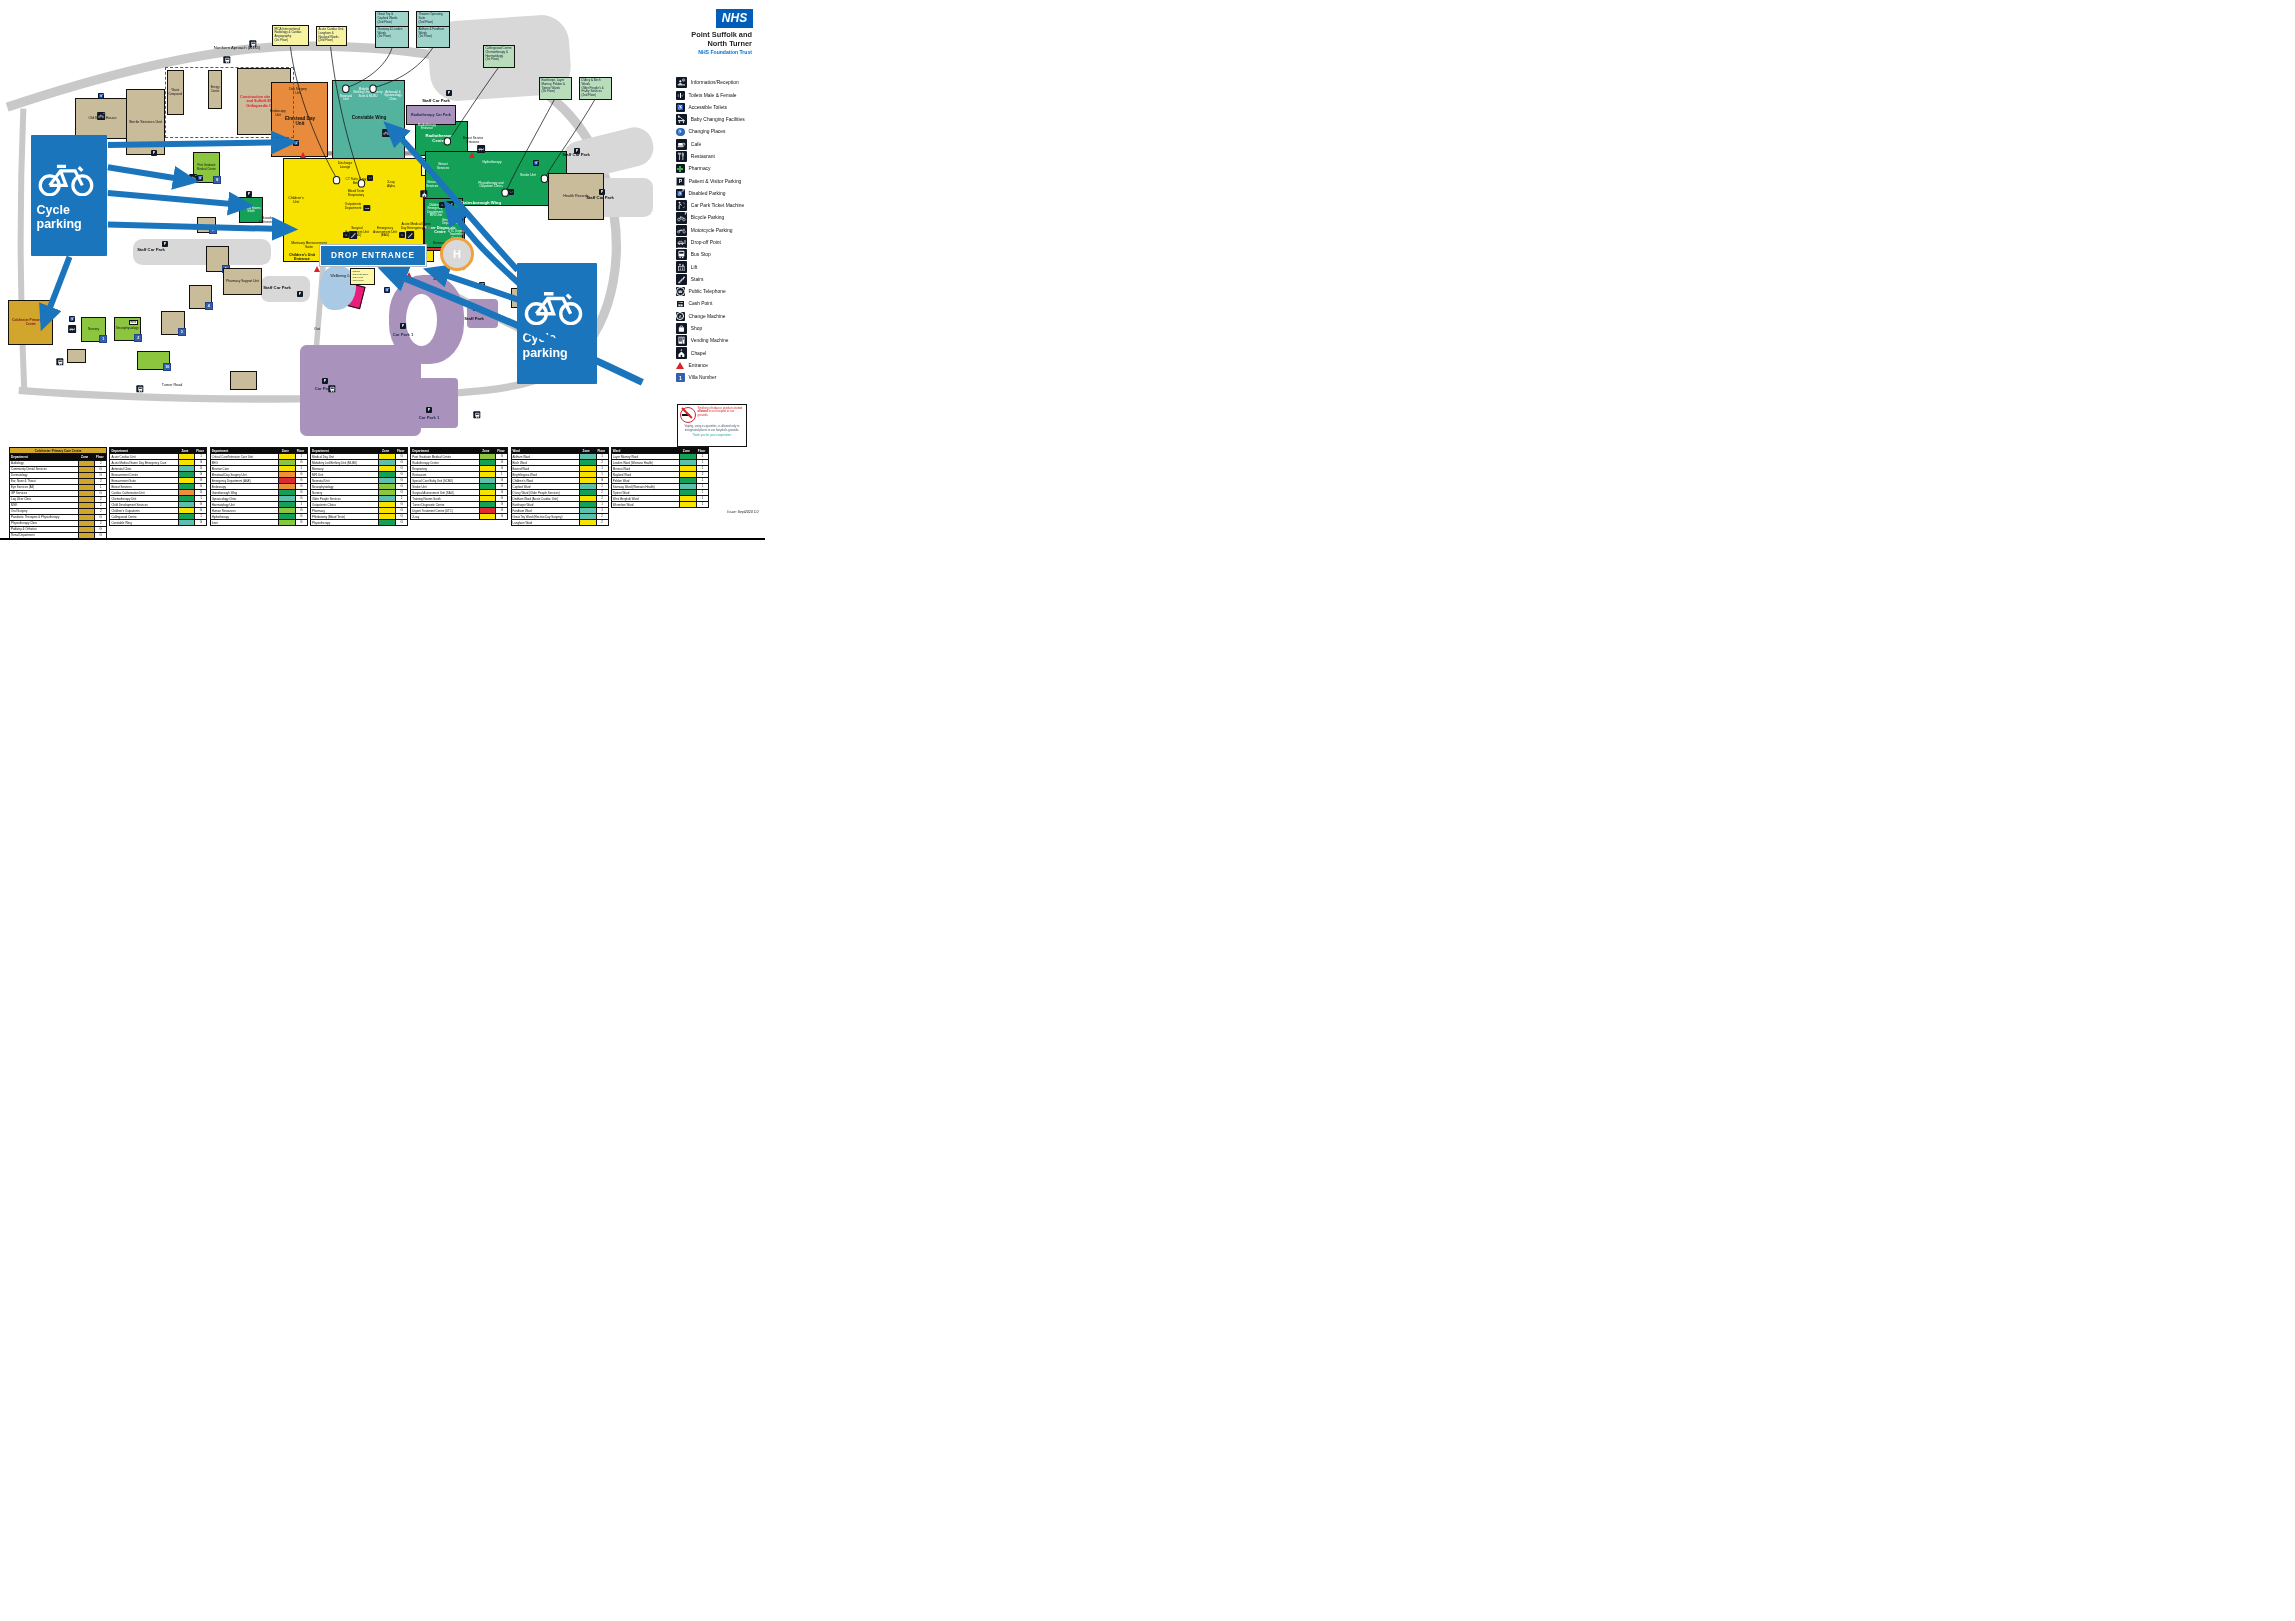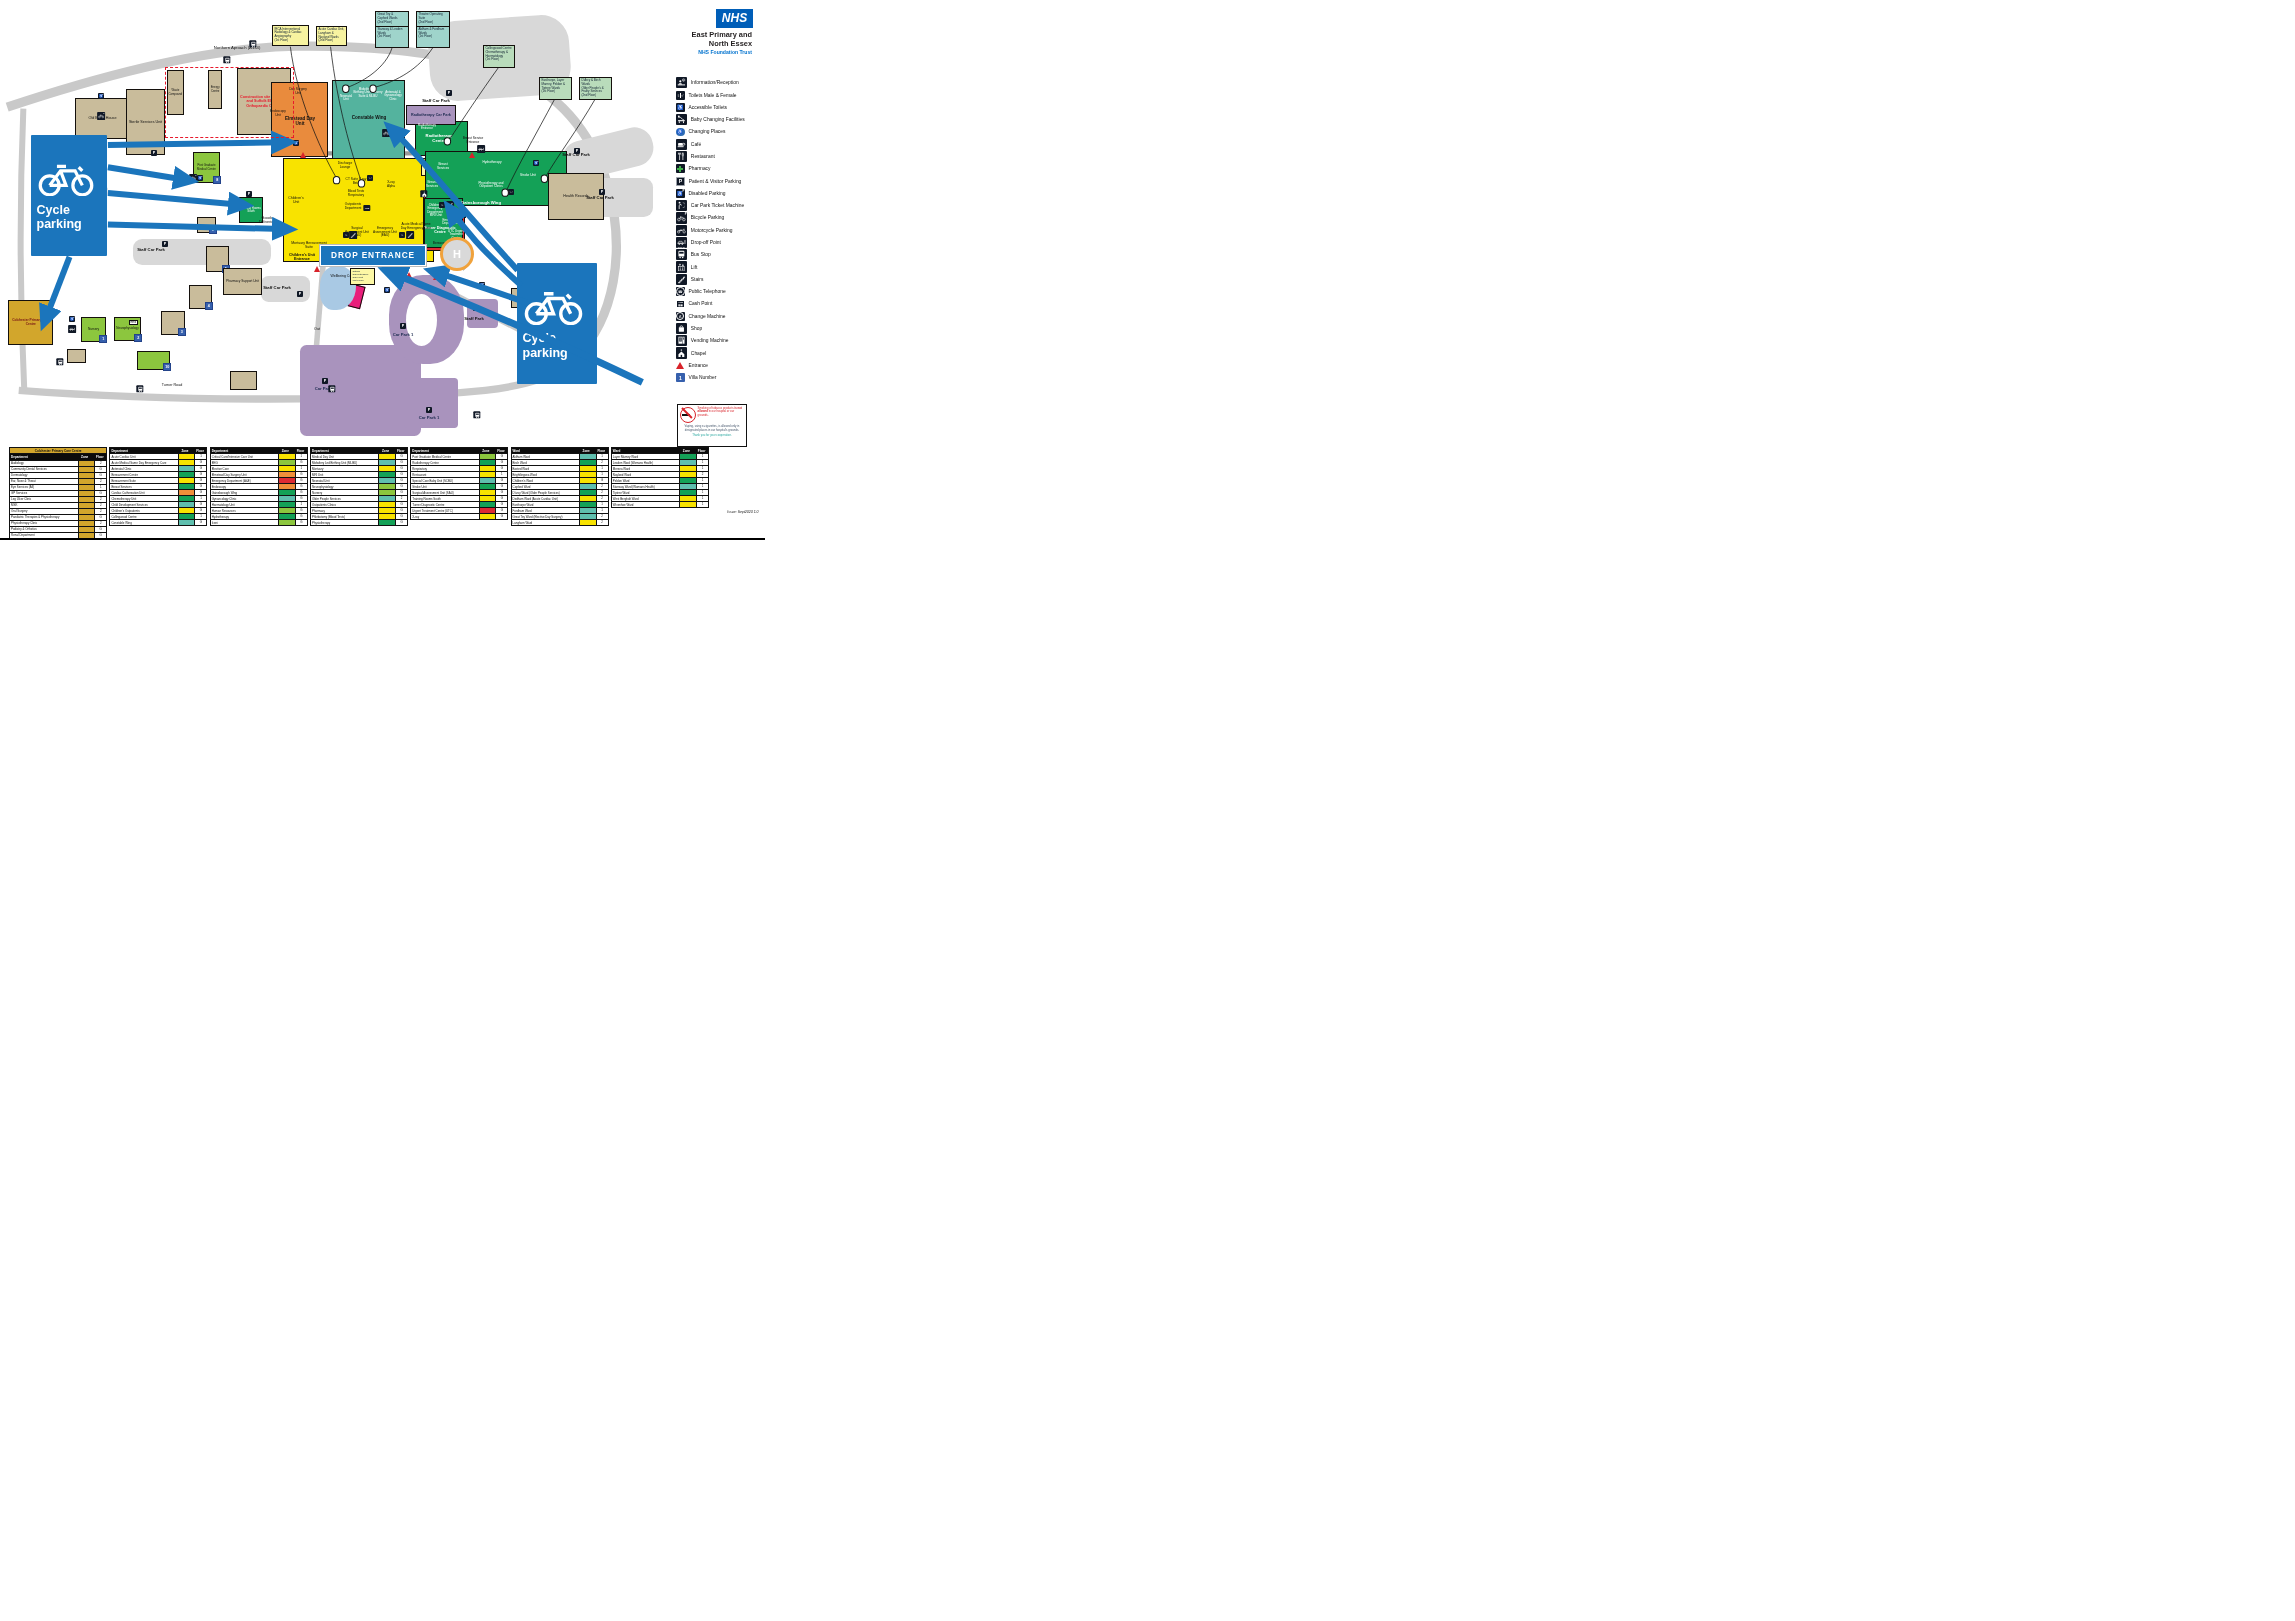--- a/index.html
+++ b/index.html
@@ -524,21 +524,21 @@
   </svg>
 
   <div id="redash" style="left: 165px; top: 67px; width: 127px; height: 69px;"></div>
 
   <div id="banner" style="left: 320px; top: 245px; width: 104px; height: 18.5px;">DROP ENTRANCE</div>
 
   <div id="helipad" style="left: 440px; top: 237px; width: 28px; height: 28px;">H</div>
 
   <div id="nhsbox">NHS</div>
   <div id="brand1">
-    <span>East Primary and</span><br><span>North Essex</span>
+    <span>Point Suffolk and</span><br><span>North Turner</span>
   </div>
   <div id="brand3">NHS Foundation Trust</div>
 
   <div id="legend">
       <div class="lrow">
         <div class="licon" style="padding: 1.2px;">
           <svg viewBox="0 0 24 24" style="width:100%;height:100%;display:block">
             <circle cx="9" cy="9" r="3" fill="#fff"></circle>
             <path d="M4 18 c0-4.5 10-4.5 10 0 Z" fill="#fff"></path>
             <rect x="2" y="17.5" width="20" height="2.6" fill="#fff"></rect>

